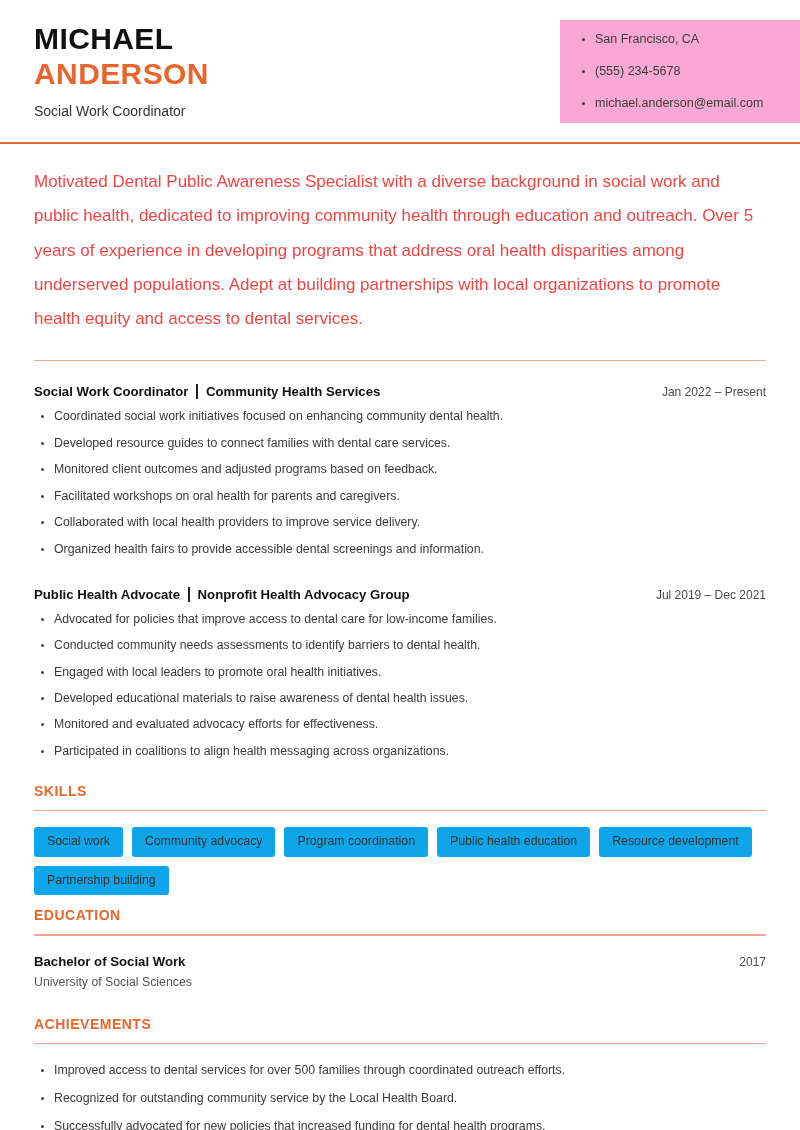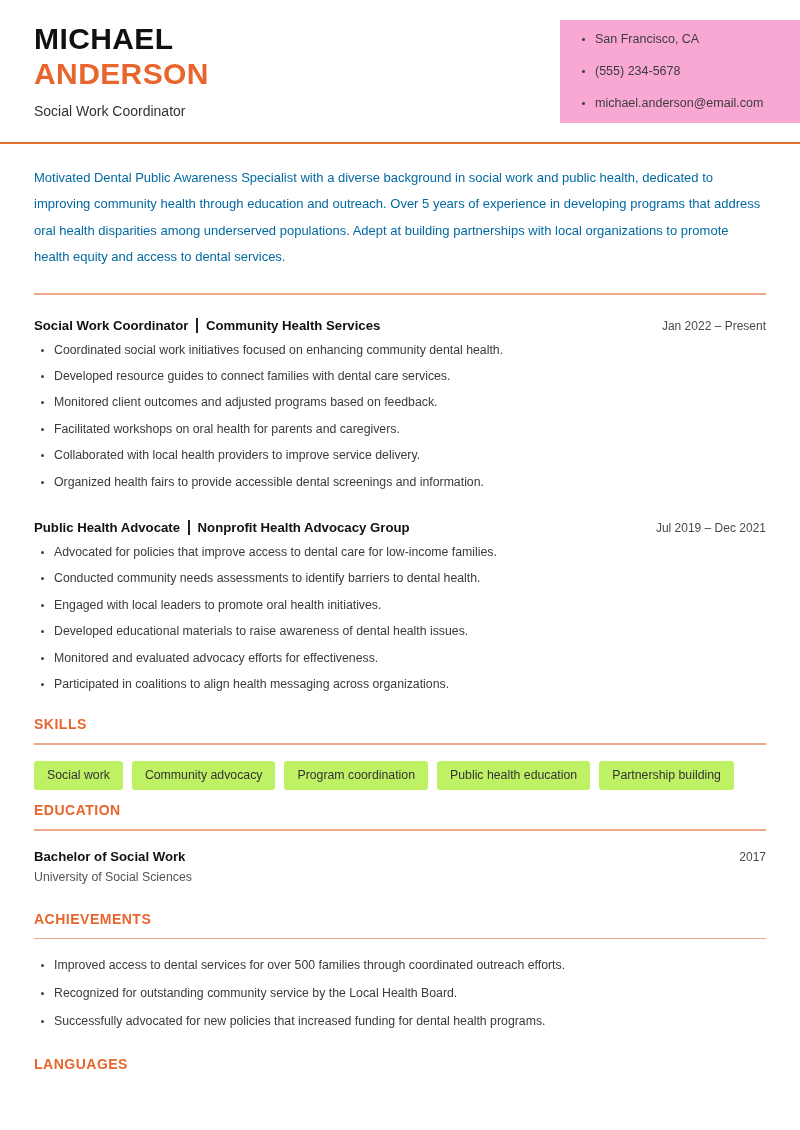--- a/index.html
+++ b/index.html
@@ -83,23 +83,23 @@
     bottom: 0;
     height: 2px;
     background: #E0702F;
   }
 
   
   .content {
     padding: 0 34px;
   }
   .summary {
-    font-size: 13px;
+    font-size: 17px;
     line-height: 2.02;
-    color: #0369a1;
+    color: #ef4444;
     margin: 21px 0 0 0;
     max-width: 735px;
   }
 
   .section { margin-top: 23px; }
   .section-title {
     font-size: 14px;
     font-weight: bold;
     color: #E8662E;
     letter-spacing: 0.5px;
@@ -165,21 +165,21 @@
   }
 
   
   .pill-wrap {
     display: flex;
     flex-wrap: wrap;
     gap: 9px;
     margin-top: 16px;
   }
   .pill {
-    background: #bef264;
+    background: #0ea5e9;
     border-radius: 3px;
     font-size: 12.3px;
     color: #333333;
     padding: 8px 13px;
     line-height: 1.1;
     white-space: nowrap;
   }
 
   
   .edu-head {
@@ -274,20 +274,21 @@
   </div>
 
   <div class="section">
     <h2 class="section-title">SKILLS</h2>
     <div class="section-rule"></div>
     <div class="pill-wrap">
       <span class="pill">Social work</span>
       <span class="pill">Community advocacy</span>
       <span class="pill">Program coordination</span>
       <span class="pill">Public health education</span>
+      <span class="pill">Resource development</span>
       <span class="pill">Partnership building</span>
     </div>
   </div>
 
   <div class="section" style="margin-top:12px;">
     <h2 class="section-title">EDUCATION</h2>
     <div class="section-rule"></div>
     <div>
       <div class="edu-head">
         <span class="edu-degree">Bachelor of Social Work</span>

